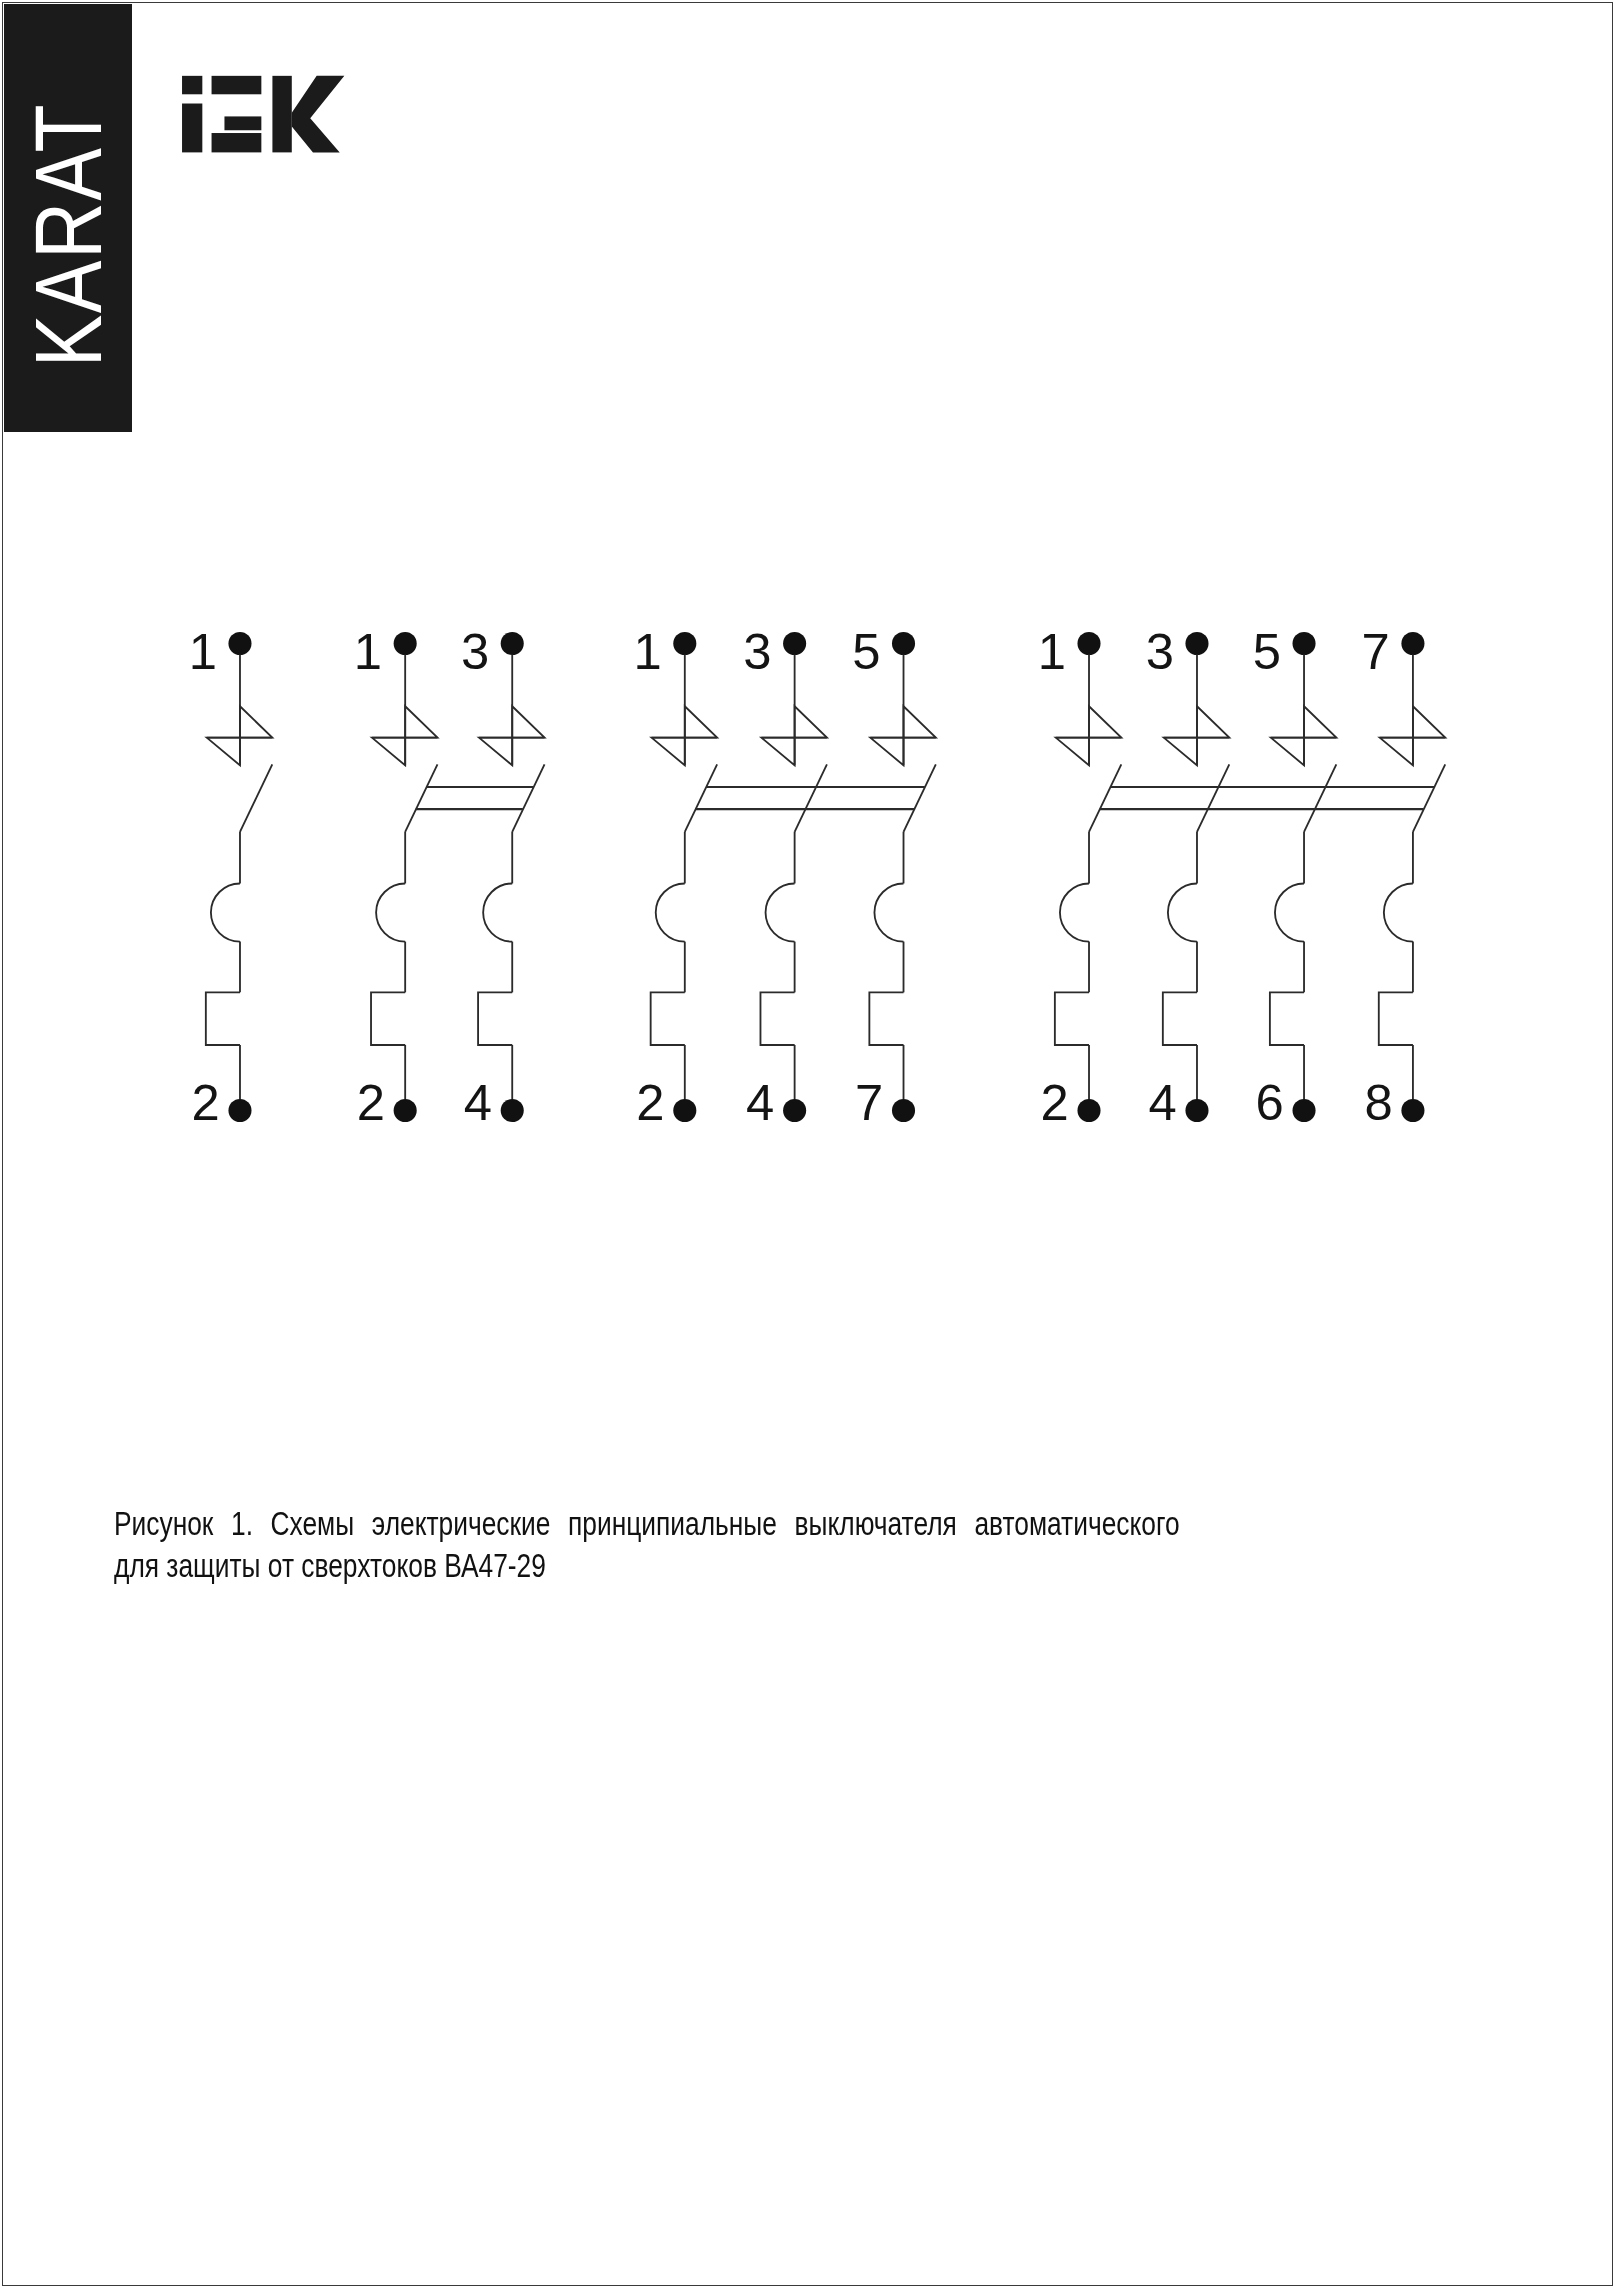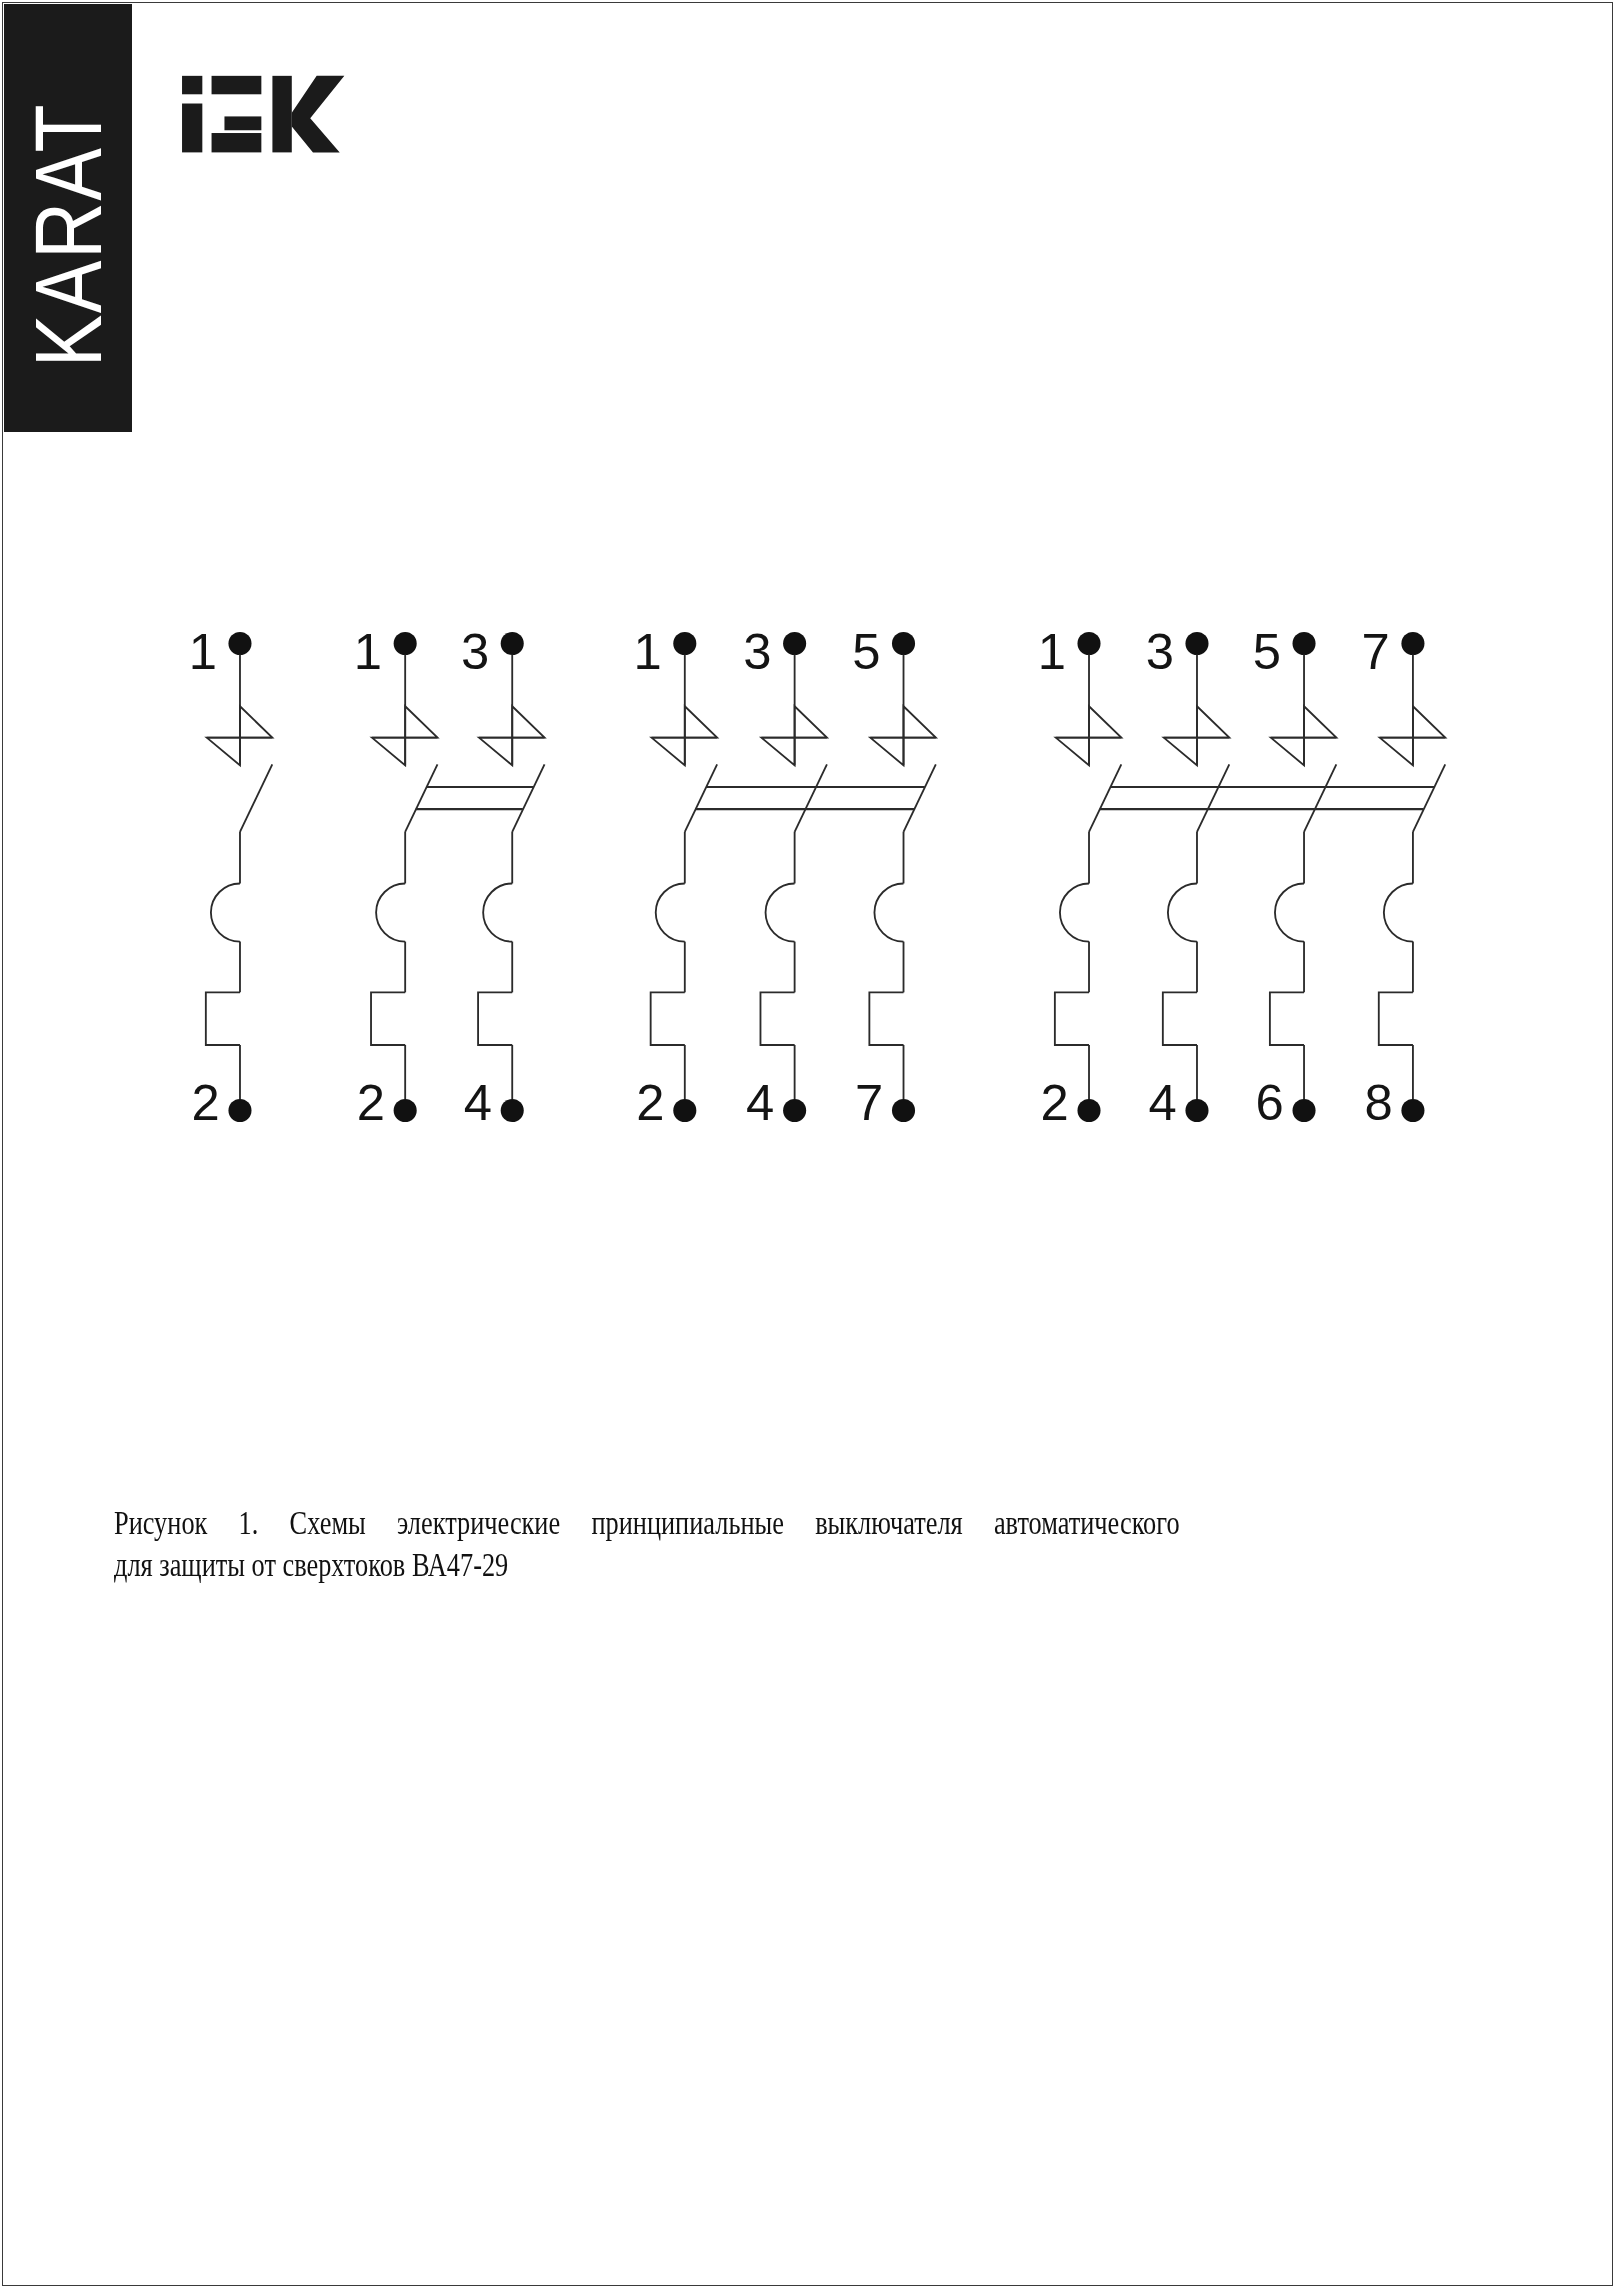--- a/index.html
+++ b/index.html
@@ -35,21 +35,20 @@
   }
   
   .iek-logo{position:absolute;left:180px;top:74px;}
   
   .schem-svg{position:absolute;left:0;top:554px;}
   .schem-svg text{font-family:"Liberation Sans",sans-serif;font-size:55px;fill:#141414;}
   
   .caption{
     position:absolute;left:114px;top:1502px;width:1071px;
     color:#111111;
-    font-family:Liberation Serif, serif;
   }
   .cap-scale{
     width:1375px;
     transform:scaleX(0.775);
     transform-origin:0 0;
     font-size:34px;
     line-height:42px;
     font-weight:400;
   }
   .cap-line1{text-align:justify;text-align-last:justify;}

